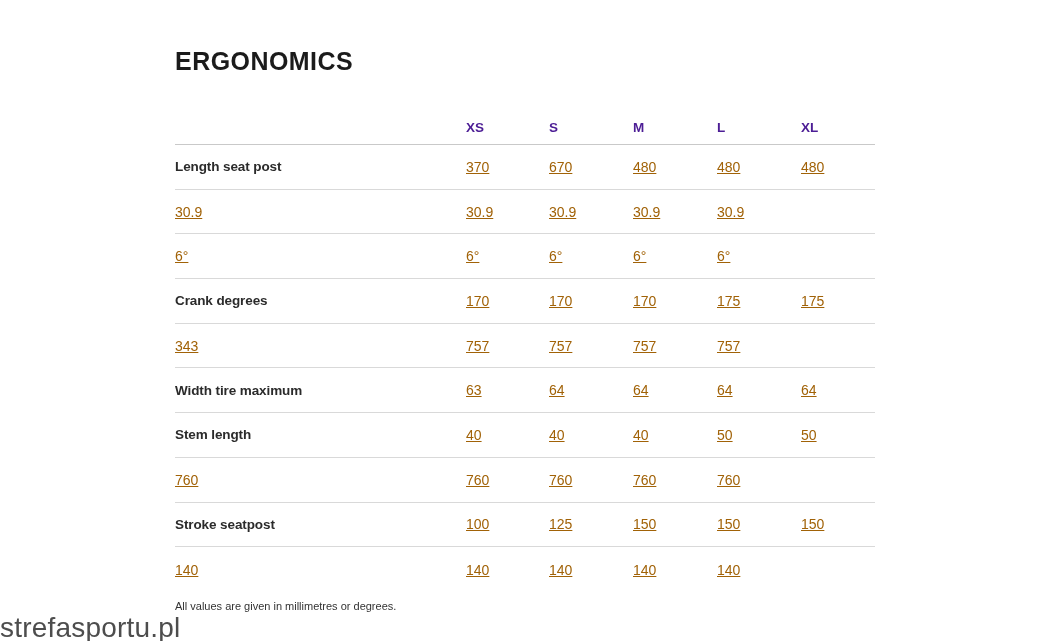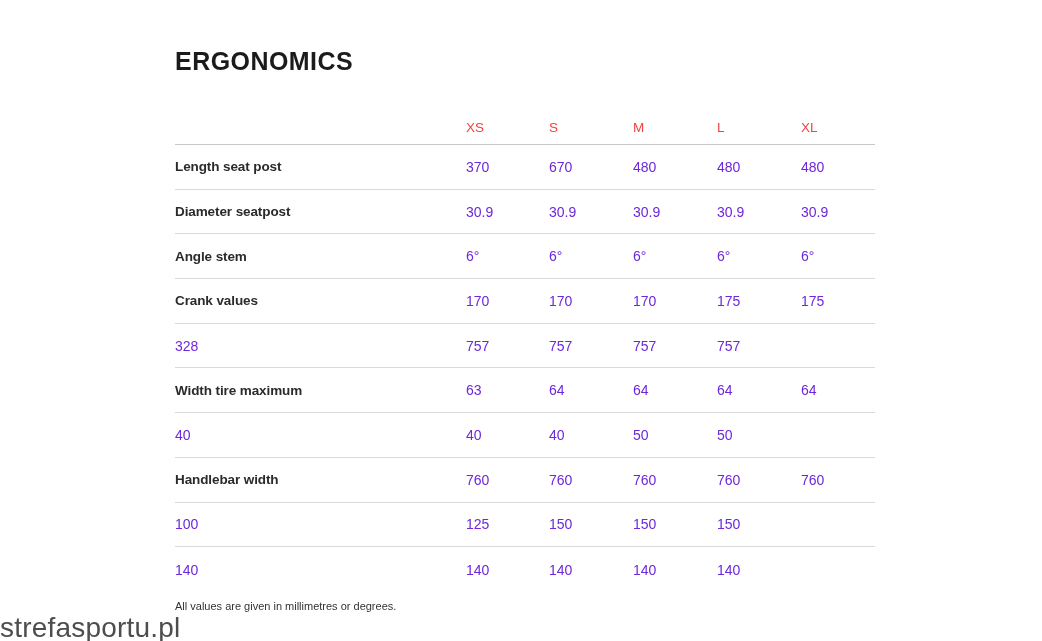--- a/index.html
+++ b/index.html
@@ -22,33 +22,33 @@
   .t-row {
     display: grid;
     grid-template-columns: 291px 83px 84px 84px 84px 74px;
     align-items: center;
   }
   .t-head {
     height: 34px;
     border-bottom: 1px solid #c9c9c9;
   }
   .t-head .cell {
-    font-size: 13.5px; color: #ef4444; font-weight: normal;
+    font-size: 13.5px; color: #4c1d95; font-weight: bold;
   }
   .t-body-row {
     height: 44.7px;
     border-bottom: 1px solid #d9d9d9;
   }
   .t-body-row:last-child { border-bottom: none; }
   .cell-label {
     font-size: 13.5px; font-weight: bold; color: #2b2b2b;
     letter-spacing: -0.1px;
   }
   .cell-value {
-    font-size: 14px; color: #6d28d9;
+    font-size: 14px; color: #a16207; text-decoration: underline;
   }
   .footnote {
     margin-top: 8px;
     font-size: 11px; color: #333333;
   }
   .watermark {
     position: absolute; left: 0; bottom: -3px;
     font-size: 28px; color: #4d4d4d; letter-spacing: 0.2px;
   }
 </style>
@@ -73,81 +73,80 @@
     <div class="t-row t-body-row">
       <div class="cell-label">Length seat post</div>
       <div class="cell-value">370</div>
       <div class="cell-value">670</div>
       <div class="cell-value">480</div>
       <div class="cell-value">480</div>
       <div class="cell-value">480</div>
     </div>
 
     <div class="t-row t-body-row">
-      <div class="cell-label">Diameter seatpost</div>
       <div class="cell-value">30.9</div>
       <div class="cell-value">30.9</div>
       <div class="cell-value">30.9</div>
       <div class="cell-value">30.9</div>
       <div class="cell-value">30.9</div>
     </div>
 
     <div class="t-row t-body-row">
-      <div class="cell-label">Angle stem</div>
       <div class="cell-value">6°</div>
       <div class="cell-value">6°</div>
       <div class="cell-value">6°</div>
       <div class="cell-value">6°</div>
       <div class="cell-value">6°</div>
     </div>
 
     <div class="t-row t-body-row">
-      <div class="cell-label">Crank values</div>
+      <div class="cell-label">Crank degrees</div>
       <div class="cell-value">170</div>
       <div class="cell-value">170</div>
       <div class="cell-value">170</div>
       <div class="cell-value">175</div>
       <div class="cell-value">175</div>
     </div>
 
     <div class="t-row t-body-row">
-      <div class="cell-value">328</div>
+      <div class="cell-value">343</div>
       <div class="cell-value">757</div>
       <div class="cell-value">757</div>
       <div class="cell-value">757</div>
       <div class="cell-value">757</div>
     </div>
 
     <div class="t-row t-body-row">
       <div class="cell-label">Width tire maximum</div>
       <div class="cell-value">63</div>
       <div class="cell-value">64</div>
       <div class="cell-value">64</div>
       <div class="cell-value">64</div>
       <div class="cell-value">64</div>
     </div>
 
     <div class="t-row t-body-row">
+      <div class="cell-label">Stem length</div>
       <div class="cell-value">40</div>
       <div class="cell-value">40</div>
       <div class="cell-value">40</div>
       <div class="cell-value">50</div>
       <div class="cell-value">50</div>
     </div>
 
     <div class="t-row t-body-row">
-      <div class="cell-label">Handlebar width</div>
       <div class="cell-value">760</div>
       <div class="cell-value">760</div>
       <div class="cell-value">760</div>
       <div class="cell-value">760</div>
       <div class="cell-value">760</div>
     </div>
 
     <div class="t-row t-body-row">
+      <div class="cell-label">Stroke seatpost</div>
       <div class="cell-value">100</div>
       <div class="cell-value">125</div>
       <div class="cell-value">150</div>
       <div class="cell-value">150</div>
       <div class="cell-value">150</div>
     </div>
 
     <div class="t-row t-body-row">
       <div class="cell-value">140</div>
       <div class="cell-value">140</div>

